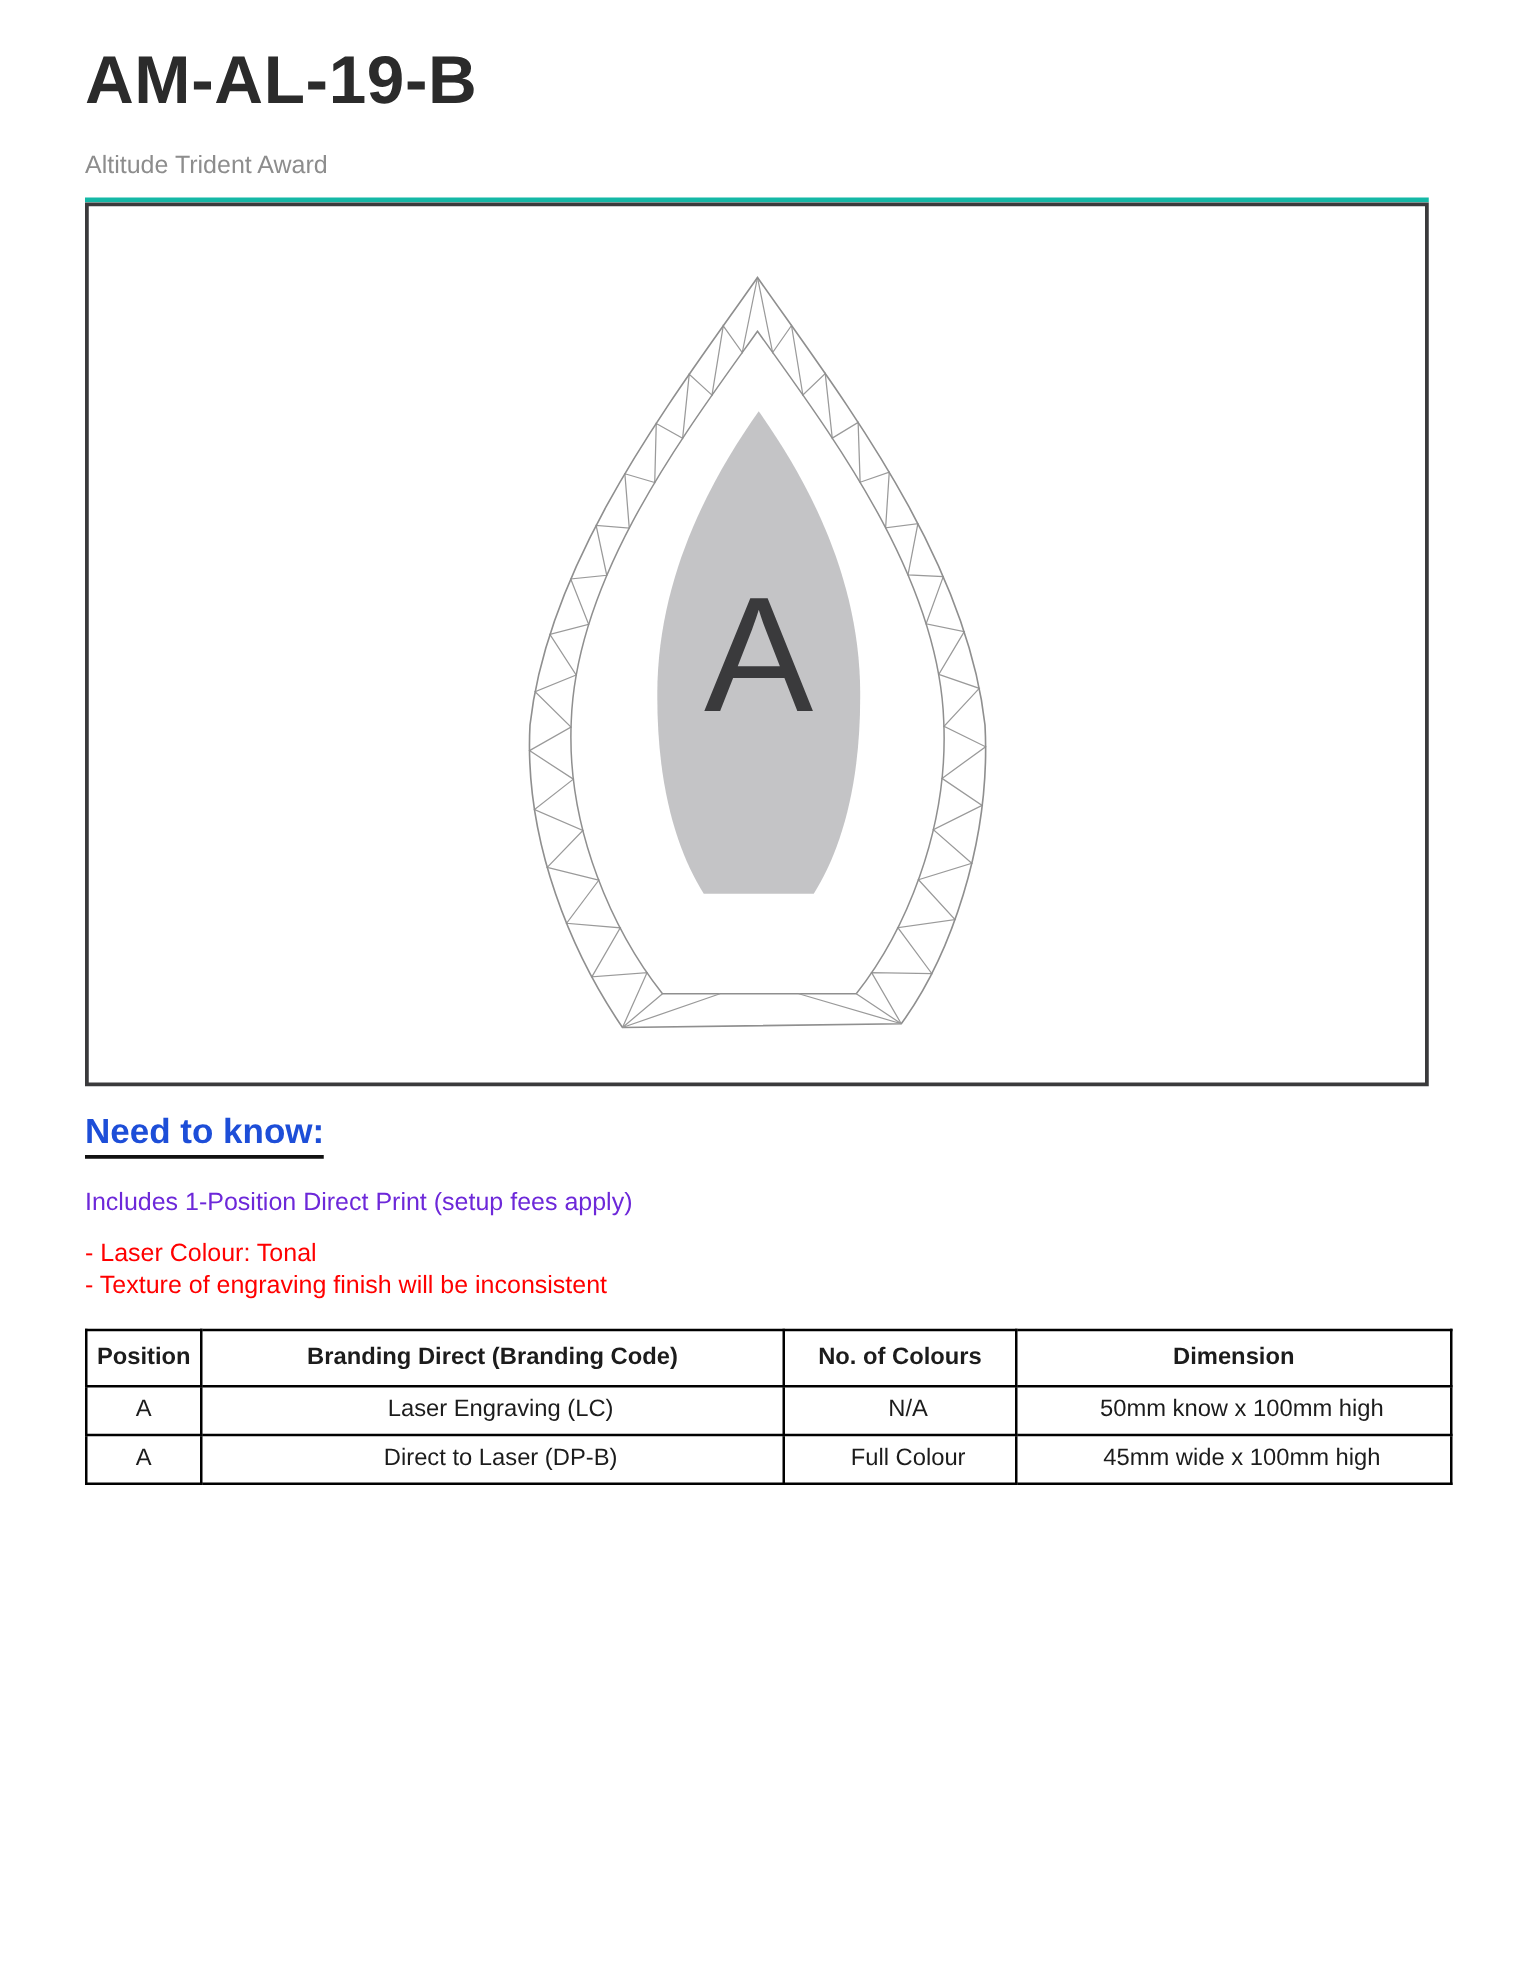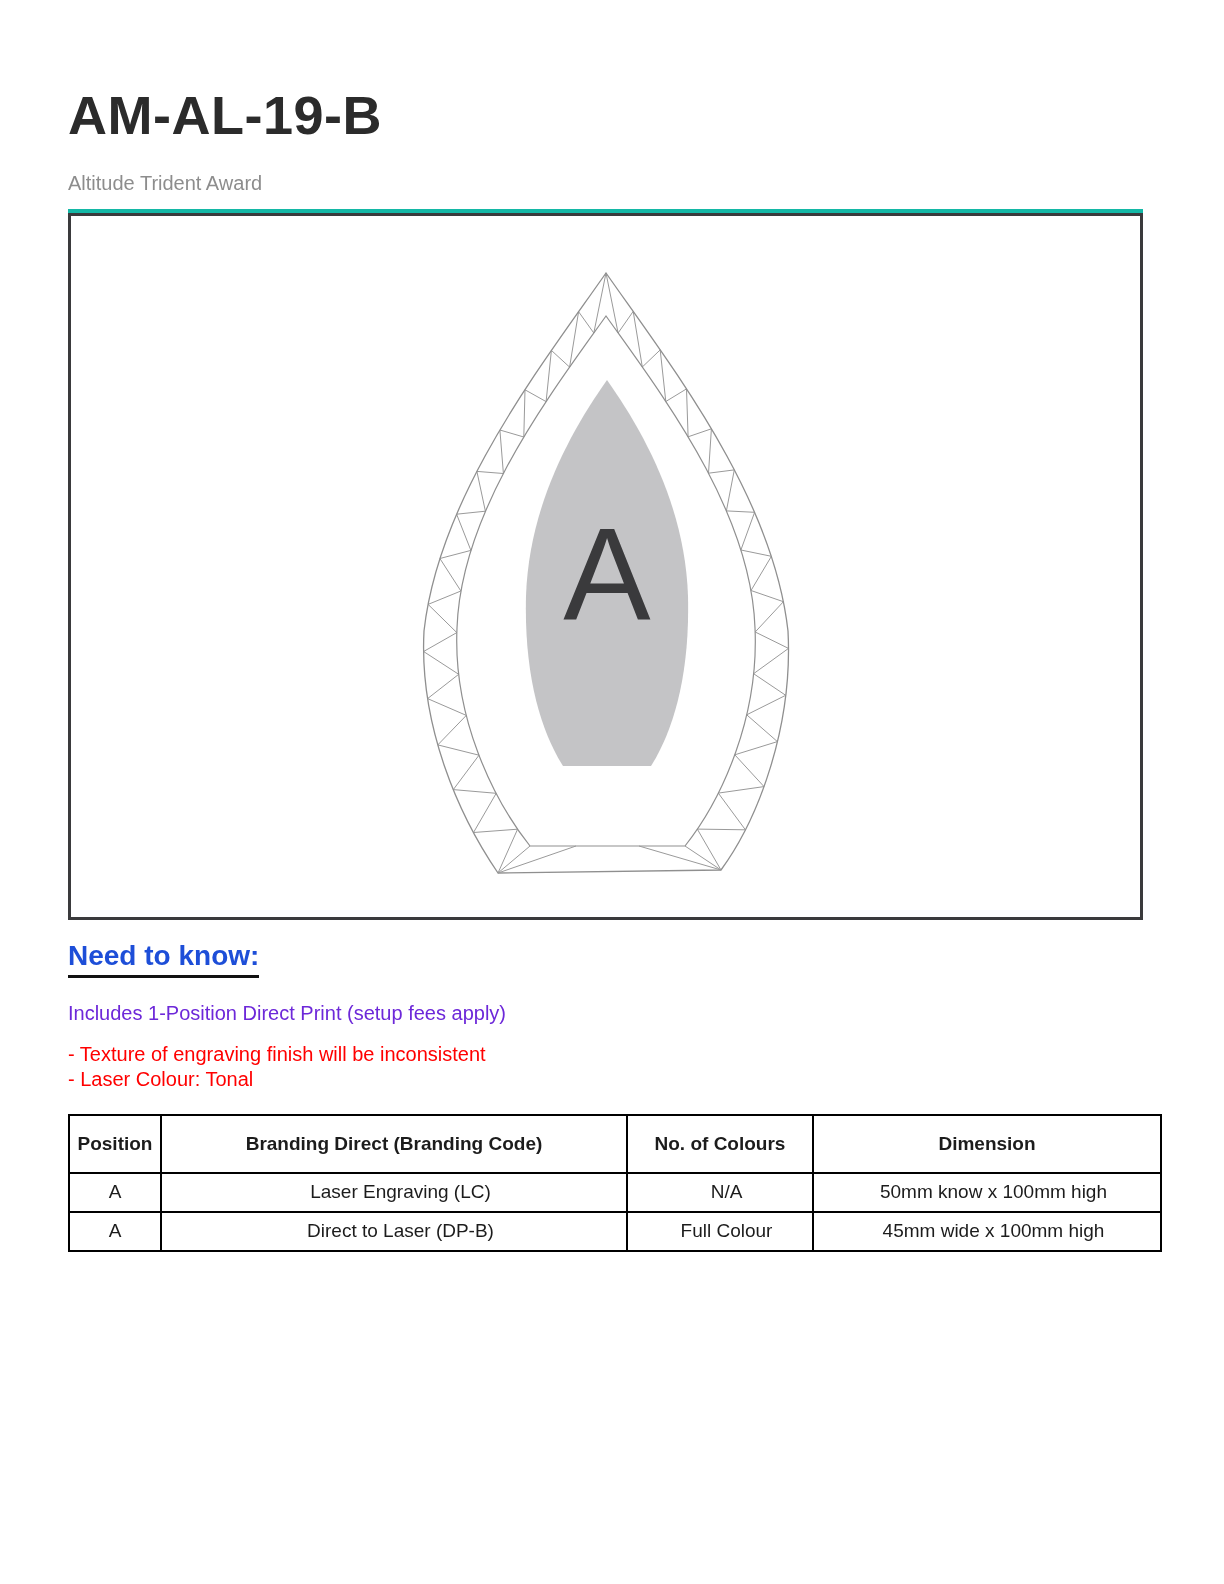--- a/index.html
+++ b/index.html
@@ -7,21 +7,21 @@
   body {
     width: 1224px; height: 1584px;
     background: #ffffff;
     font-family: "Liberation Sans", sans-serif;
     color: #1c1c1c;
     position: relative;
   }
   .content { padding-left: 68px; }
 
   .sku-title {
-    margin: 0; padding-top: 88px;
+    margin: 0; padding-top: 37px;
     font-size: 54px; font-weight: bold; line-height: 1;
     color: #2b2b2b; letter-spacing: 0.5px;
   }
   .subtitle {
     width: 1075px;
     margin-top: 24px; padding-bottom: 9px;
     font-size: 20px; line-height: 34px;
     color: #8d8d8d;
     border-bottom: 4px solid #14b8a6;
   }
@@ -62,21 +62,21 @@
     width: 1092px;
     table-layout: fixed;
   }
   table.branding-table th, table.branding-table td {
     border: 2px solid #000000;
     font-size: 19px;
     background: #ffffff;
     overflow: hidden; white-space: nowrap;
   }
   table.branding-table th {
-    height: 58px; font-weight: bold; text-align: center; padding: 0 4px;
+    height: 45px; font-weight: bold; text-align: center; padding: 0 4px;
   }
   table.branding-table td {
     height: 39px; font-weight: normal; text-align: center; padding: 0 0 0 13px;
   }
   table.branding-table td.col-0 { text-align: center; padding: 0; }
   col.c0 { width: 92px; } col.c1 { width: 466px; }
   col.c2 { width: 186px; } col.c3 { width: 348px; }
 </style>
 </head>
 <body>
@@ -108,22 +108,22 @@
 
       <text x="536" y="404" font-size="131" text-anchor="middle" font-family="Liberation Sans, sans-serif" fill="#3a3a3c">A</text>
     </svg>
   </div>
 
   <h2 class="section-heading"><span class="underline-span">Need to know:</span></h2>
 
   <p class="includes-note">Includes 1-Position Direct Print (setup fees apply)</p>
 
   <div class="warnings" style="color: rgb(255, 0, 0);">
+    <div>- Laser Colour: Tonal</div>
     <div>- Texture of engraving finish will be inconsistent</div>
-    <div>- Laser Colour: Tonal</div>
   </div>
 
 
   <table class="branding-table">
     <colgroup>
         <col class="c0">
         <col class="c1">
         <col class="c2">
         <col class="c3">
       </colgroup>

